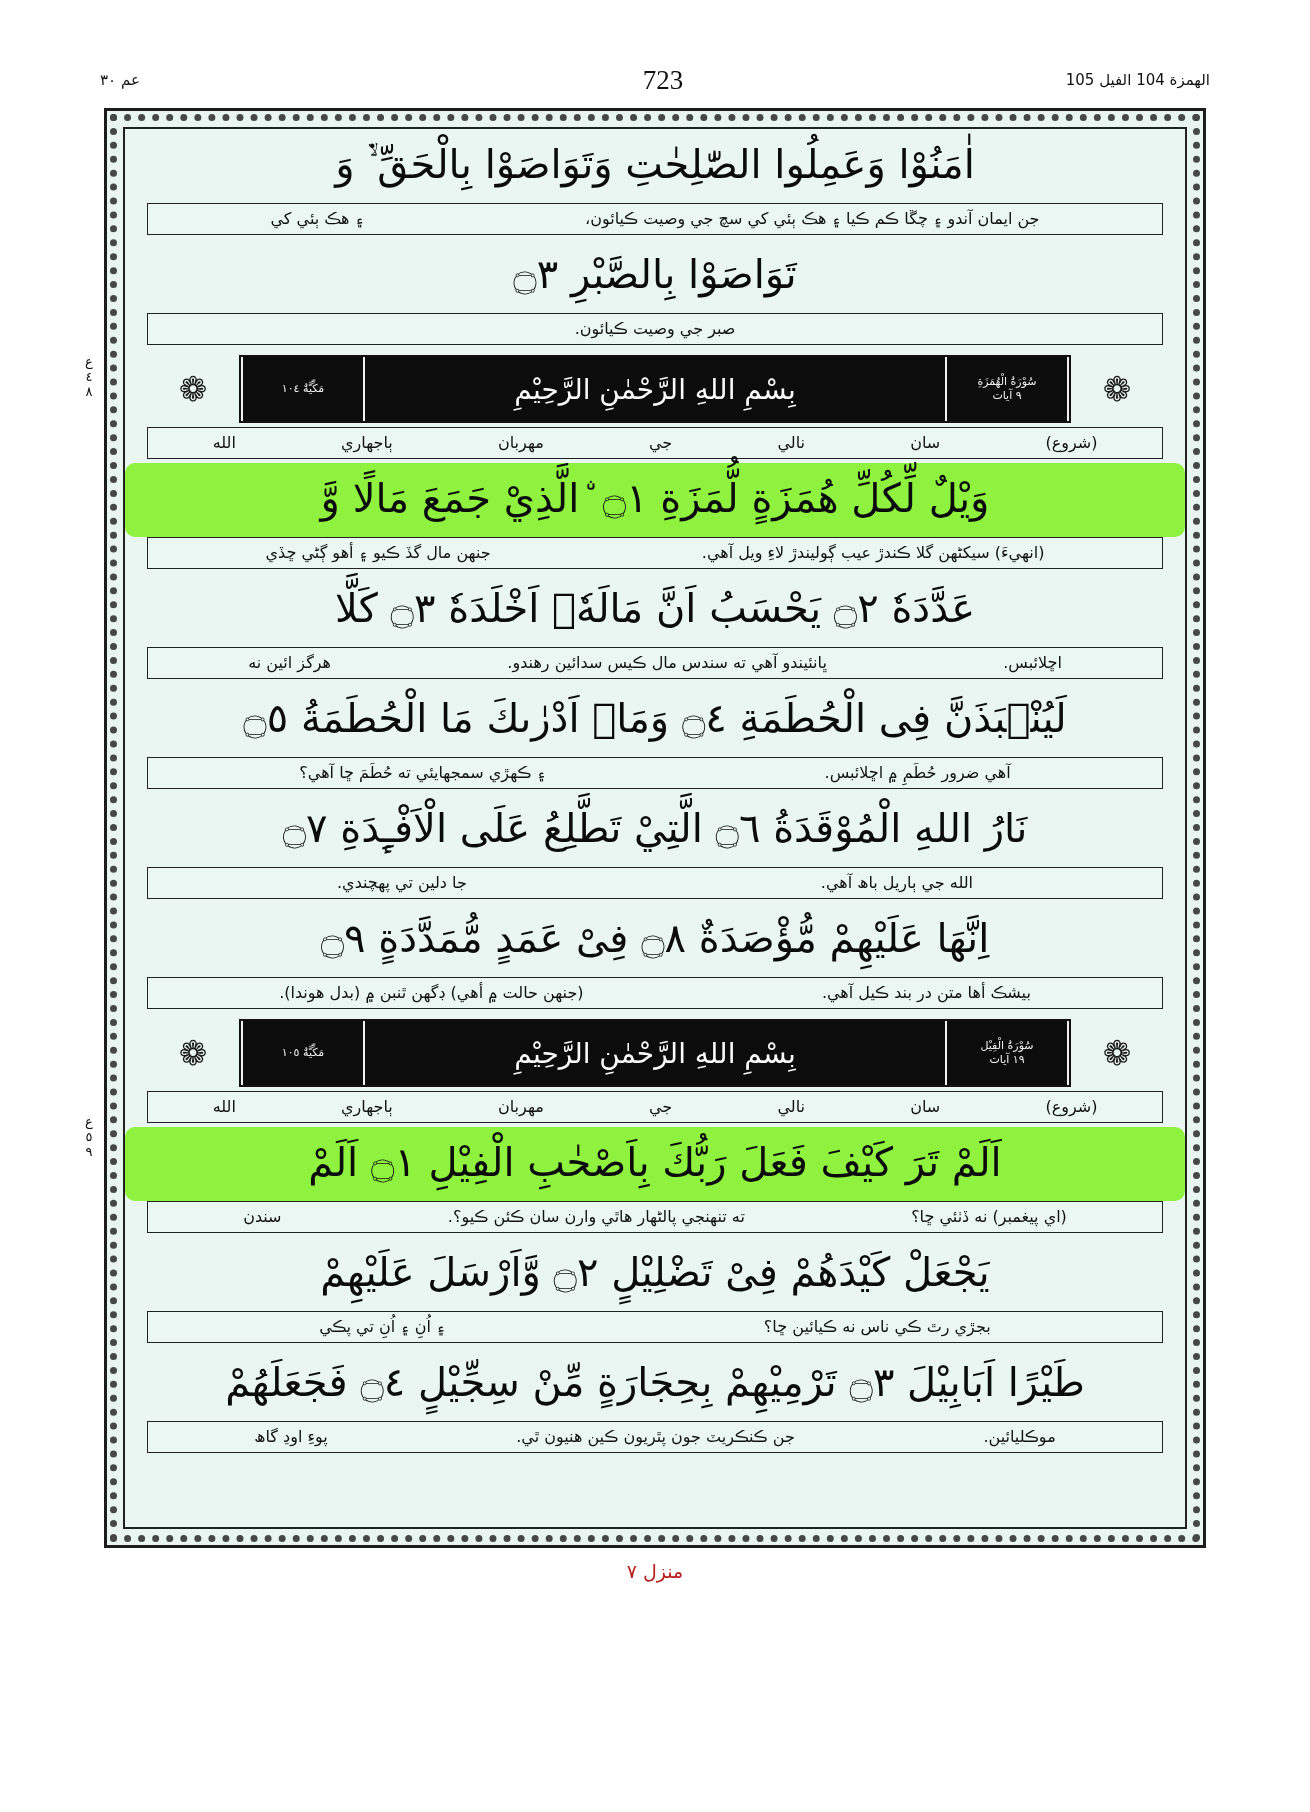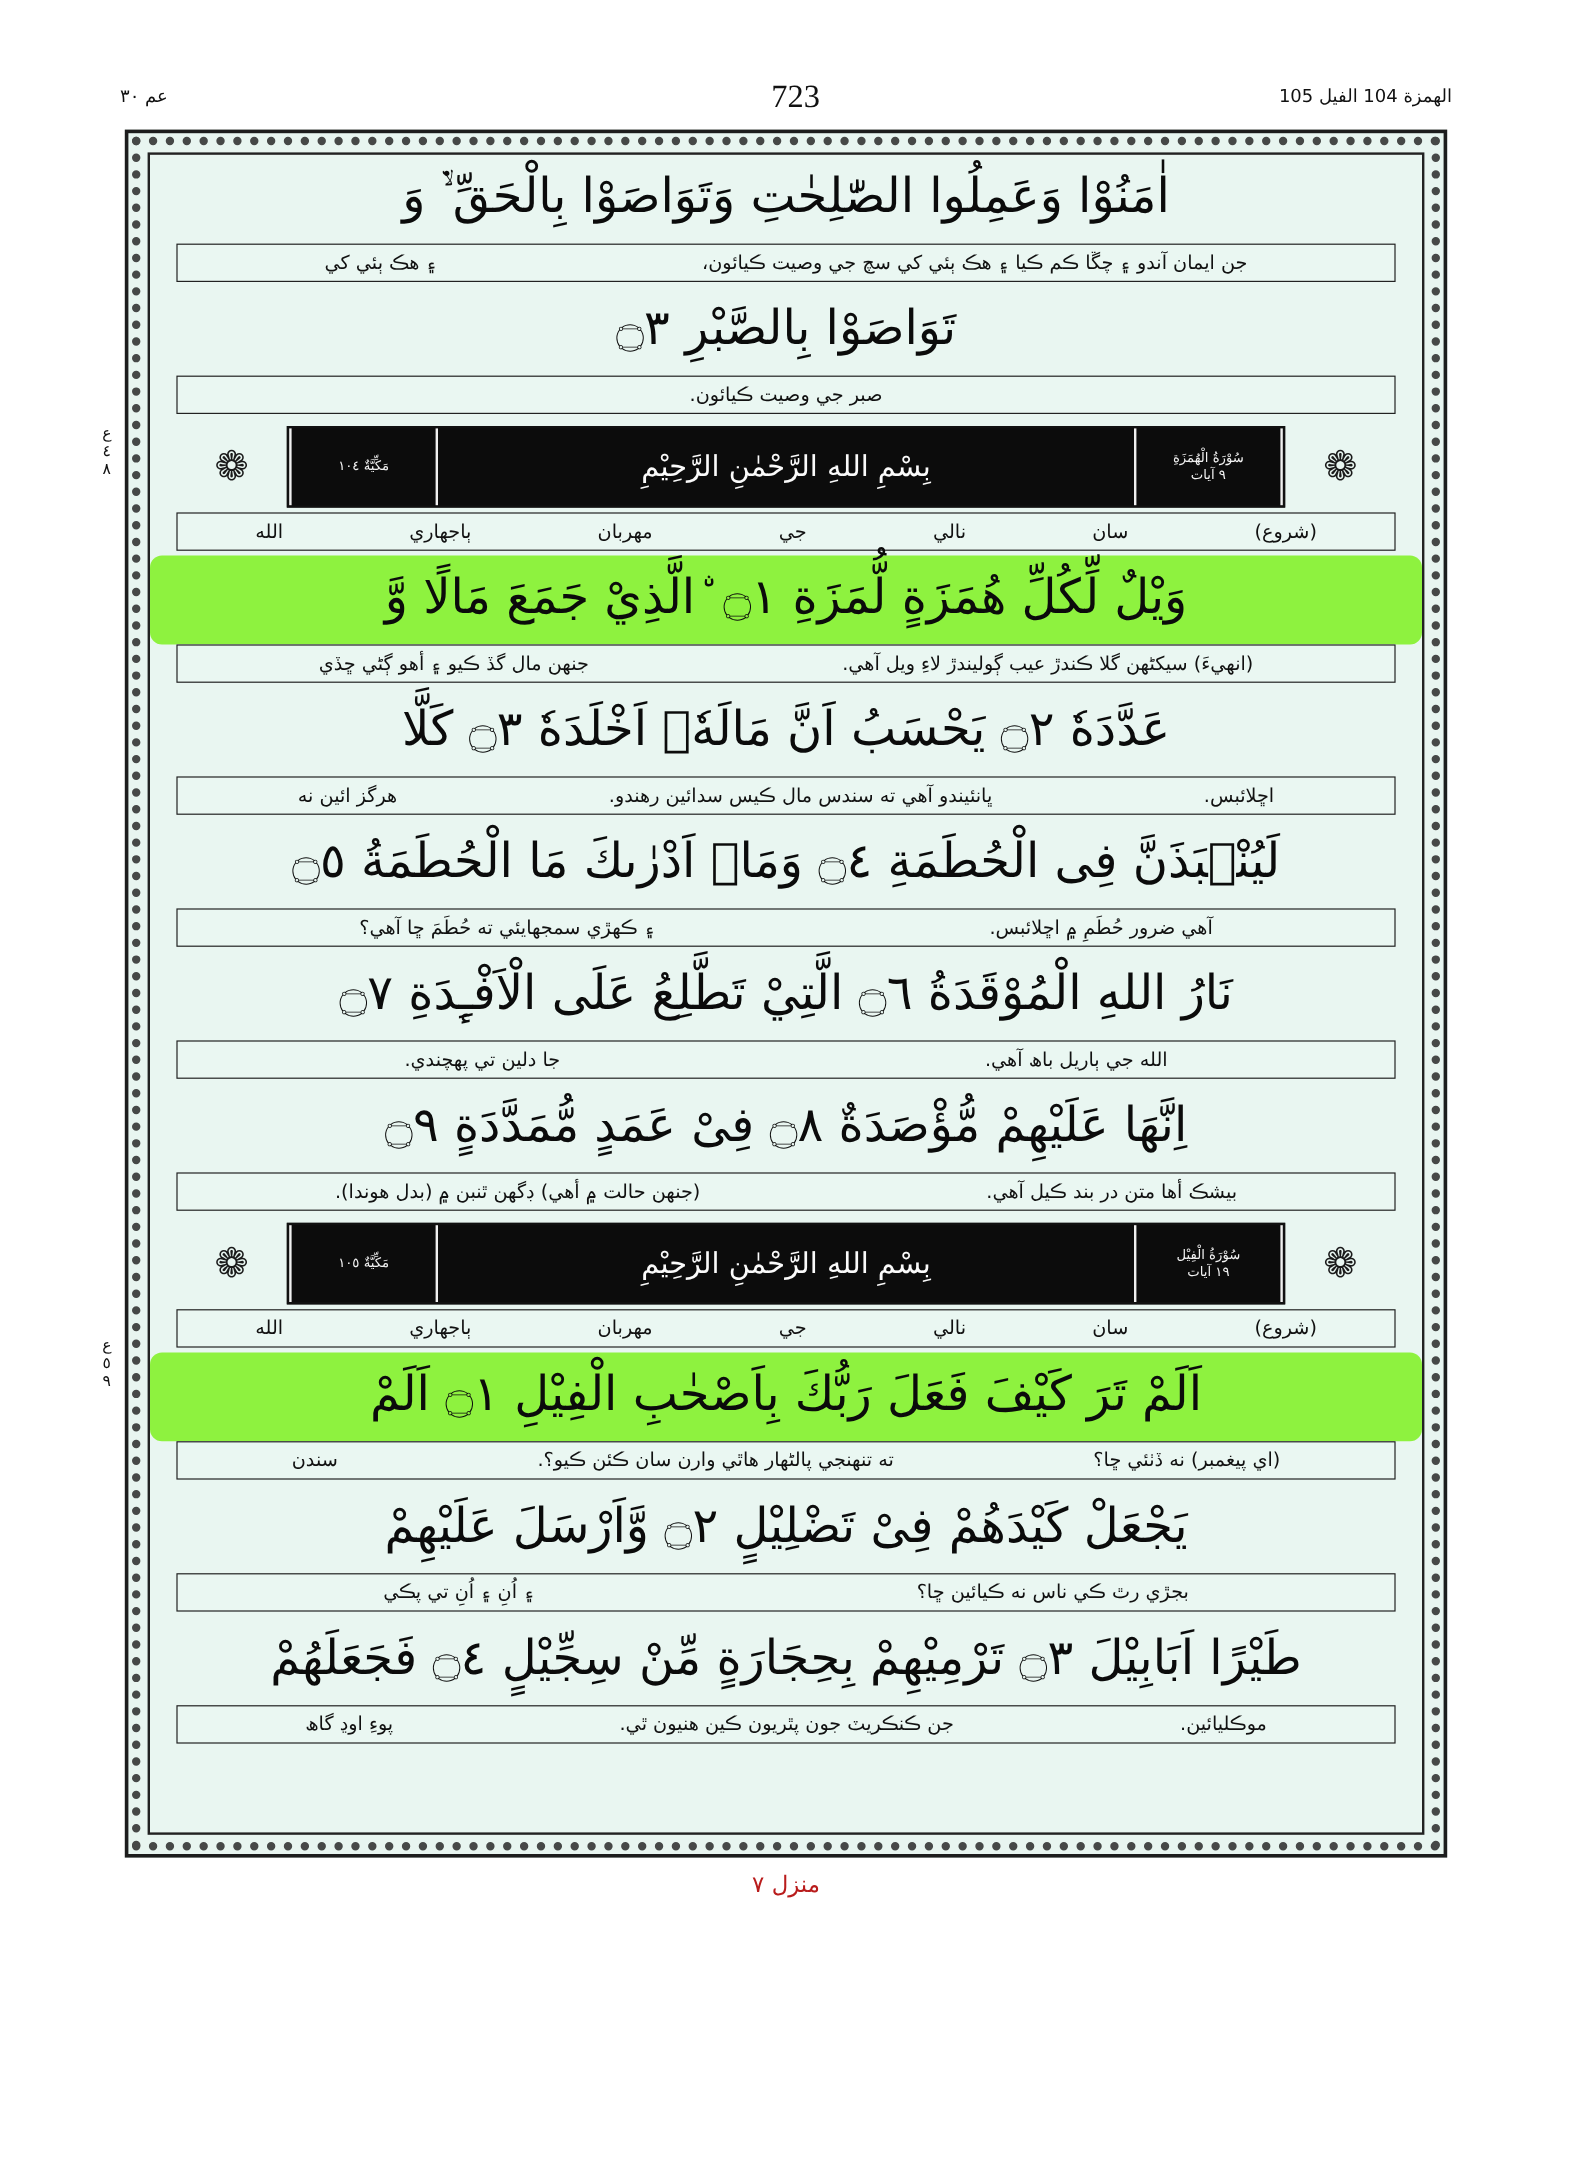--- a/index.html
+++ b/index.html
@@ -162,21 +162,21 @@
     border-right: 2px solid #f0f0f0;
     direction: rtl;
   }
   .bism-text {
     flex: 1;
     background: #0c0c0c;
     color: #fbfbfb;
     display: flex;
     align-items: center;
     justify-content: center;
-    font-size: 24px;
+    font-size: 28px;
     letter-spacing: 1px;
     direction: rtl;
     font-family: "DejaVu Sans", sans-serif;
   }
   
   .footer {
     position: absolute;
     top: 1560px;
     left: 0;
     right: 0;

